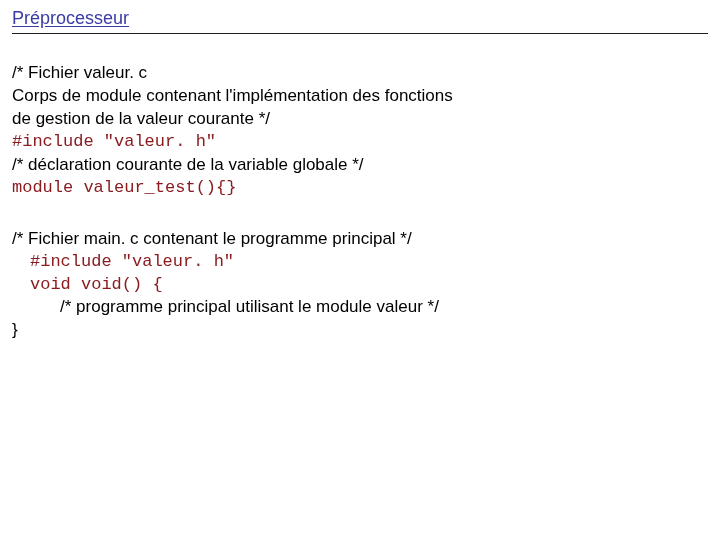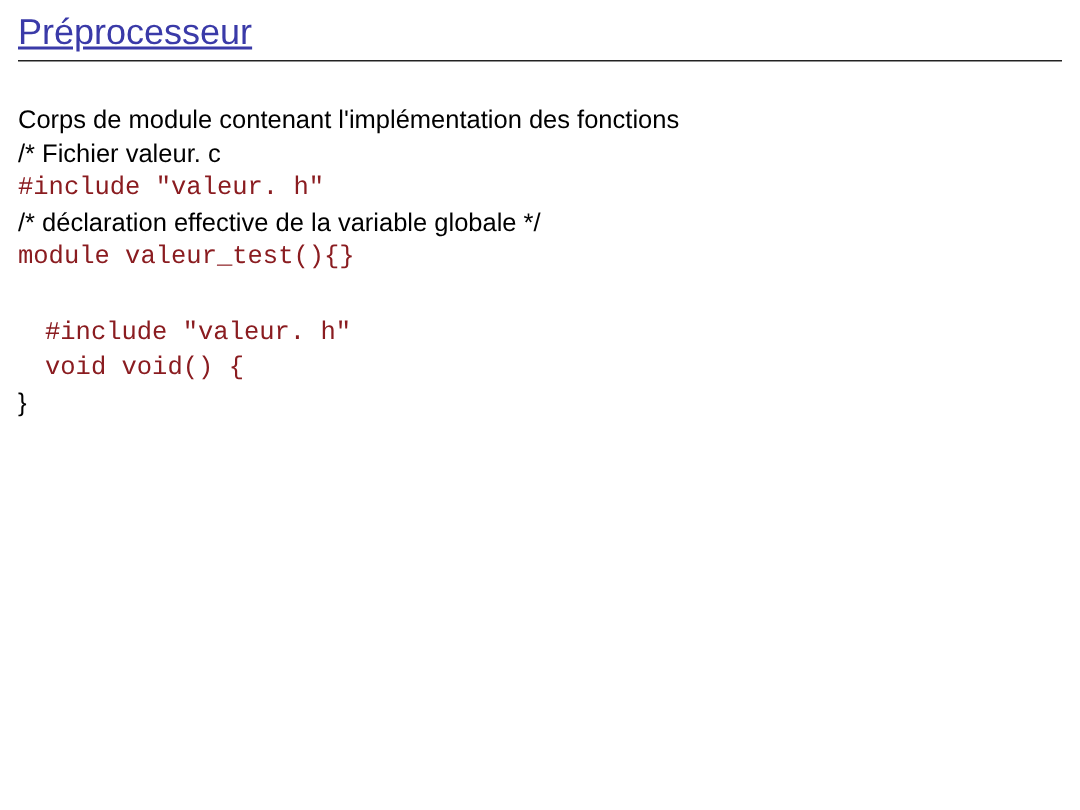--- a/index.html
+++ b/index.html
@@ -7,21 +7,21 @@
     width: 720px;
     height: 540px;
     background: #ffffff;
     font-family: Arial, Helvetica, sans-serif;
     font-size: 17px;
     color: #000;
     padding: 8px 12px 12px 12px;
   }
   .title {
     color: #3a3aa8;
-    font-size: 24px;
+    font-size: 18px;
     font-weight: normal;
     padding-bottom: 4px;
     border-bottom: 1px solid #222;
     margin-bottom: 28px;
     text-decoration: underline;
     text-underline-offset: 2px;
   }
   .block { margin-bottom: 28px; line-height: 1.35; }
   .mono {
     font-family: "Courier New", Courier, monospace;
@@ -29,24 +29,27 @@
   }
   .indent1 { padding-left: 18px; }
   .indent2 { padding-left: 48px; }
 </style>
 </head>
 <body>
 
 <div class="title">Préprocesseur</div>
 
 <div class="block">
+  <div>/* Fichier valeur. c</div>
   <div>Corps de module contenant l'implémentation des fonctions</div>
-  <div>/* Fichier valeur. c</div>
+  <div>de gestion de la valeur courante */</div>
   <div class="mono">#include "valeur. h"</div>
-  <div>/* déclaration effective de la variable globale */</div>
+  <div>/* déclaration courante de la variable globale */</div>
   <div class="mono">module valeur_test(){}</div>
 </div>
 
 <div class="block">
+  <div>/* Fichier main. c contenant le programme principal */</div>
   <div class="mono indent1">#include "valeur. h"</div>
   <div class="mono indent1">void void() {</div>
+  <div class="indent2">/* programme principal utilisant le module valeur */</div>
   <div>}</div>
 </div>
 
 </body></html>

